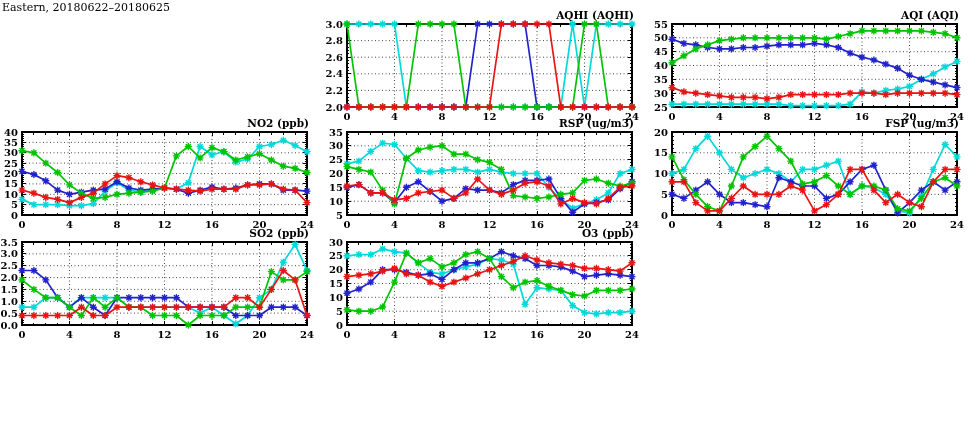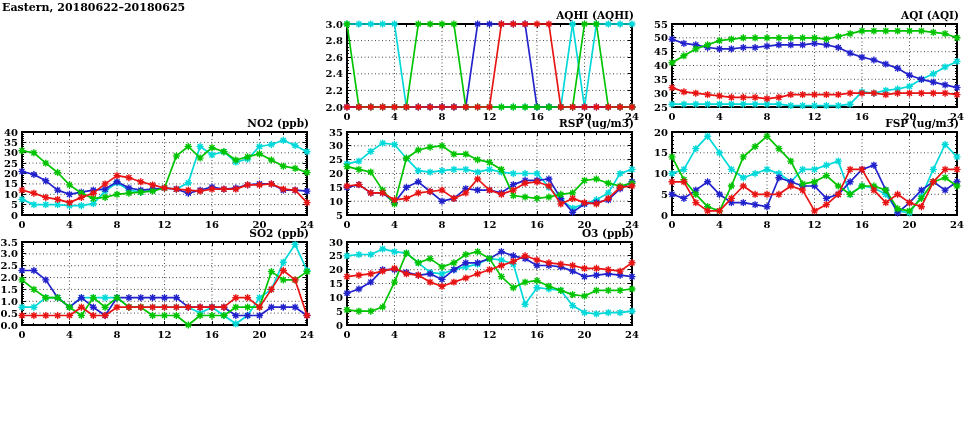--- a/index.html
+++ b/index.html
@@ -1,18 +1,18 @@
 <!DOCTYPE html>
 <html><head>
 <meta charset="utf-8">
 <style>
   html,body{margin:0;padding:0;background:#fff;}
   .page{position:relative;width:975px;height:447px;background:#ffffff;overflow:hidden;
         font-family:"DejaVu Serif",serif;}
-  .main-title{position:absolute;left:2px;top:1px;font-size:11px;font-weight:bold;color:#000;}
+  .main-title{position:absolute;left:2px;top:1px;font-size:11px;font-weight:normal;color:#000;}
   .chart{position:absolute;}
   svg text{font-family:"DejaVu Serif",serif;font-weight:bold;fill:#000;}
 </style>
 </head>
 <body>
 
 <div class="page">
   <div class="main-title">Eastern, 20180622–20180625</div>
   <div id="charts-area">
       <div class="chart" style="left: 313px; top: 8px;"><svg width="335" height="119">

